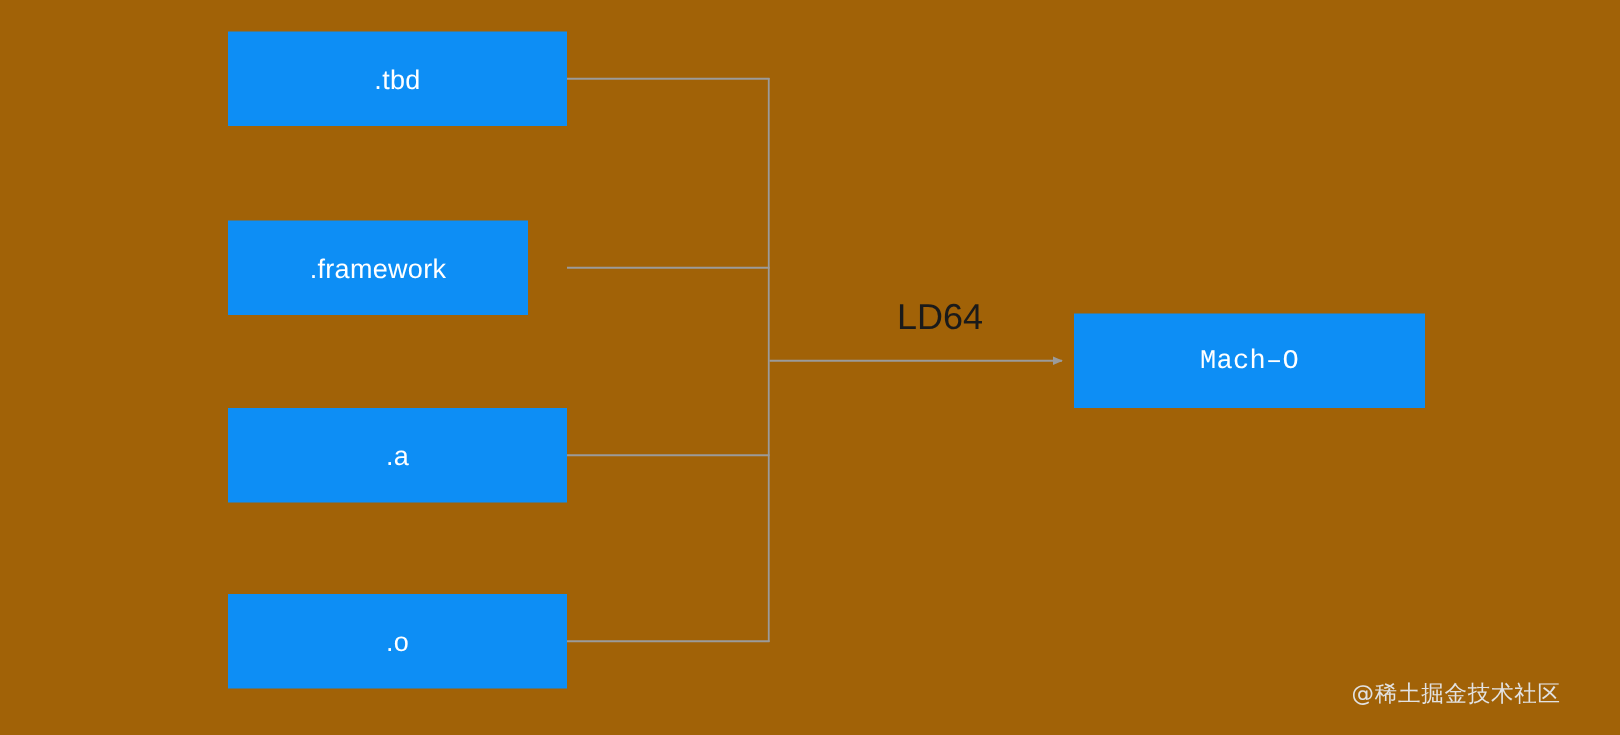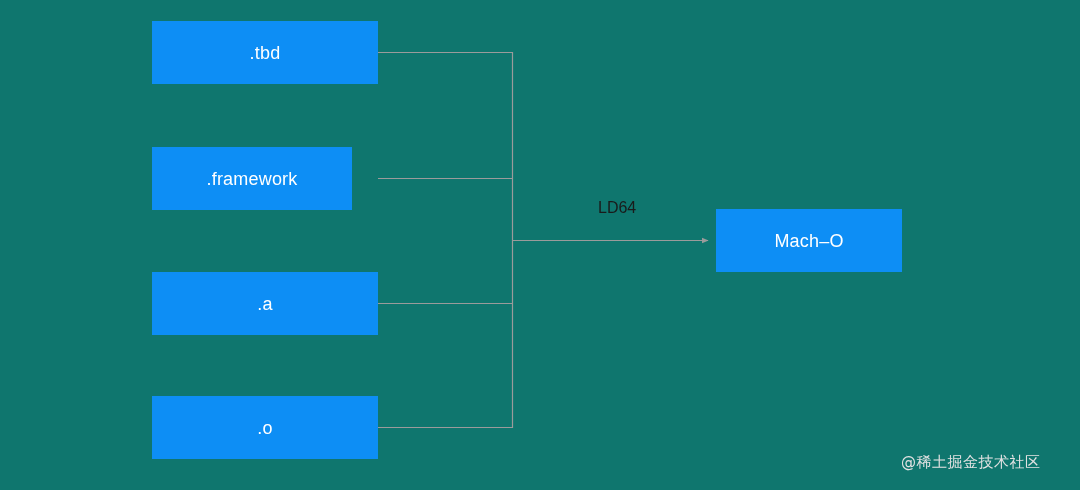--- a/index.html
+++ b/index.html
@@ -8,21 +8,21 @@
     padding: 0;
     background: #ffffff;
   }
   body {
     font-family: "Liberation Sans", sans-serif;
   }
   #canvas {
     position: relative;
     width: 1080px;
     height: 490px;
-    background: #0f766e;
+    background: #a16207;
     overflow: hidden;
   }
   #wires {
     position: absolute;
     left: 0;
     top: 0;
     width: 1080px;
     height: 490px;
     pointer-events: none;
   }
@@ -41,21 +41,21 @@
     line-height: 1;
     white-space: nowrap;
   }
   .node-label {
     display: block;
   }
   .edge-label {
     position: absolute;
     color: #1a1a1a;
     font-family: "Liberation Sans", sans-serif;
-    font-size: 16px;
+    font-size: 24px;
     line-height: 1;
     white-space: nowrap;
   }
   .watermark {
     position: absolute;
     color: #e2e2e2;
     font-family: "DejaVu Sans", sans-serif;
     font-size: 15px;
     line-height: 1;
     white-space: nowrap;
@@ -96,19 +96,19 @@
   <div class="node" style="left:152px; top:272px; width:226px; height:63px;">
     <span class="node-label">.a</span>
   </div>
 
   <div class="node" style="left:152px; top:396px; width:226px; height:63px;">
     <span class="node-label">.o</span>
   </div>
 
   <div class="edge-label" style="left:598px; top:200px;">LD64</div>
 
-  <div class="node" style="left:716px; top:209px; width:186px; height:63px;">
+  <div class="node" style="left:716px; top:209px; width:234px; height:63px;font-family:Liberation Mono, monospace;">
     <span class="node-label">Mach–O</span>
   </div>
 
   <div class="watermark" style="left:901px; top:455px;">@稀土掘金技术社区</div>
 
 </div>
 
 </body></html>

